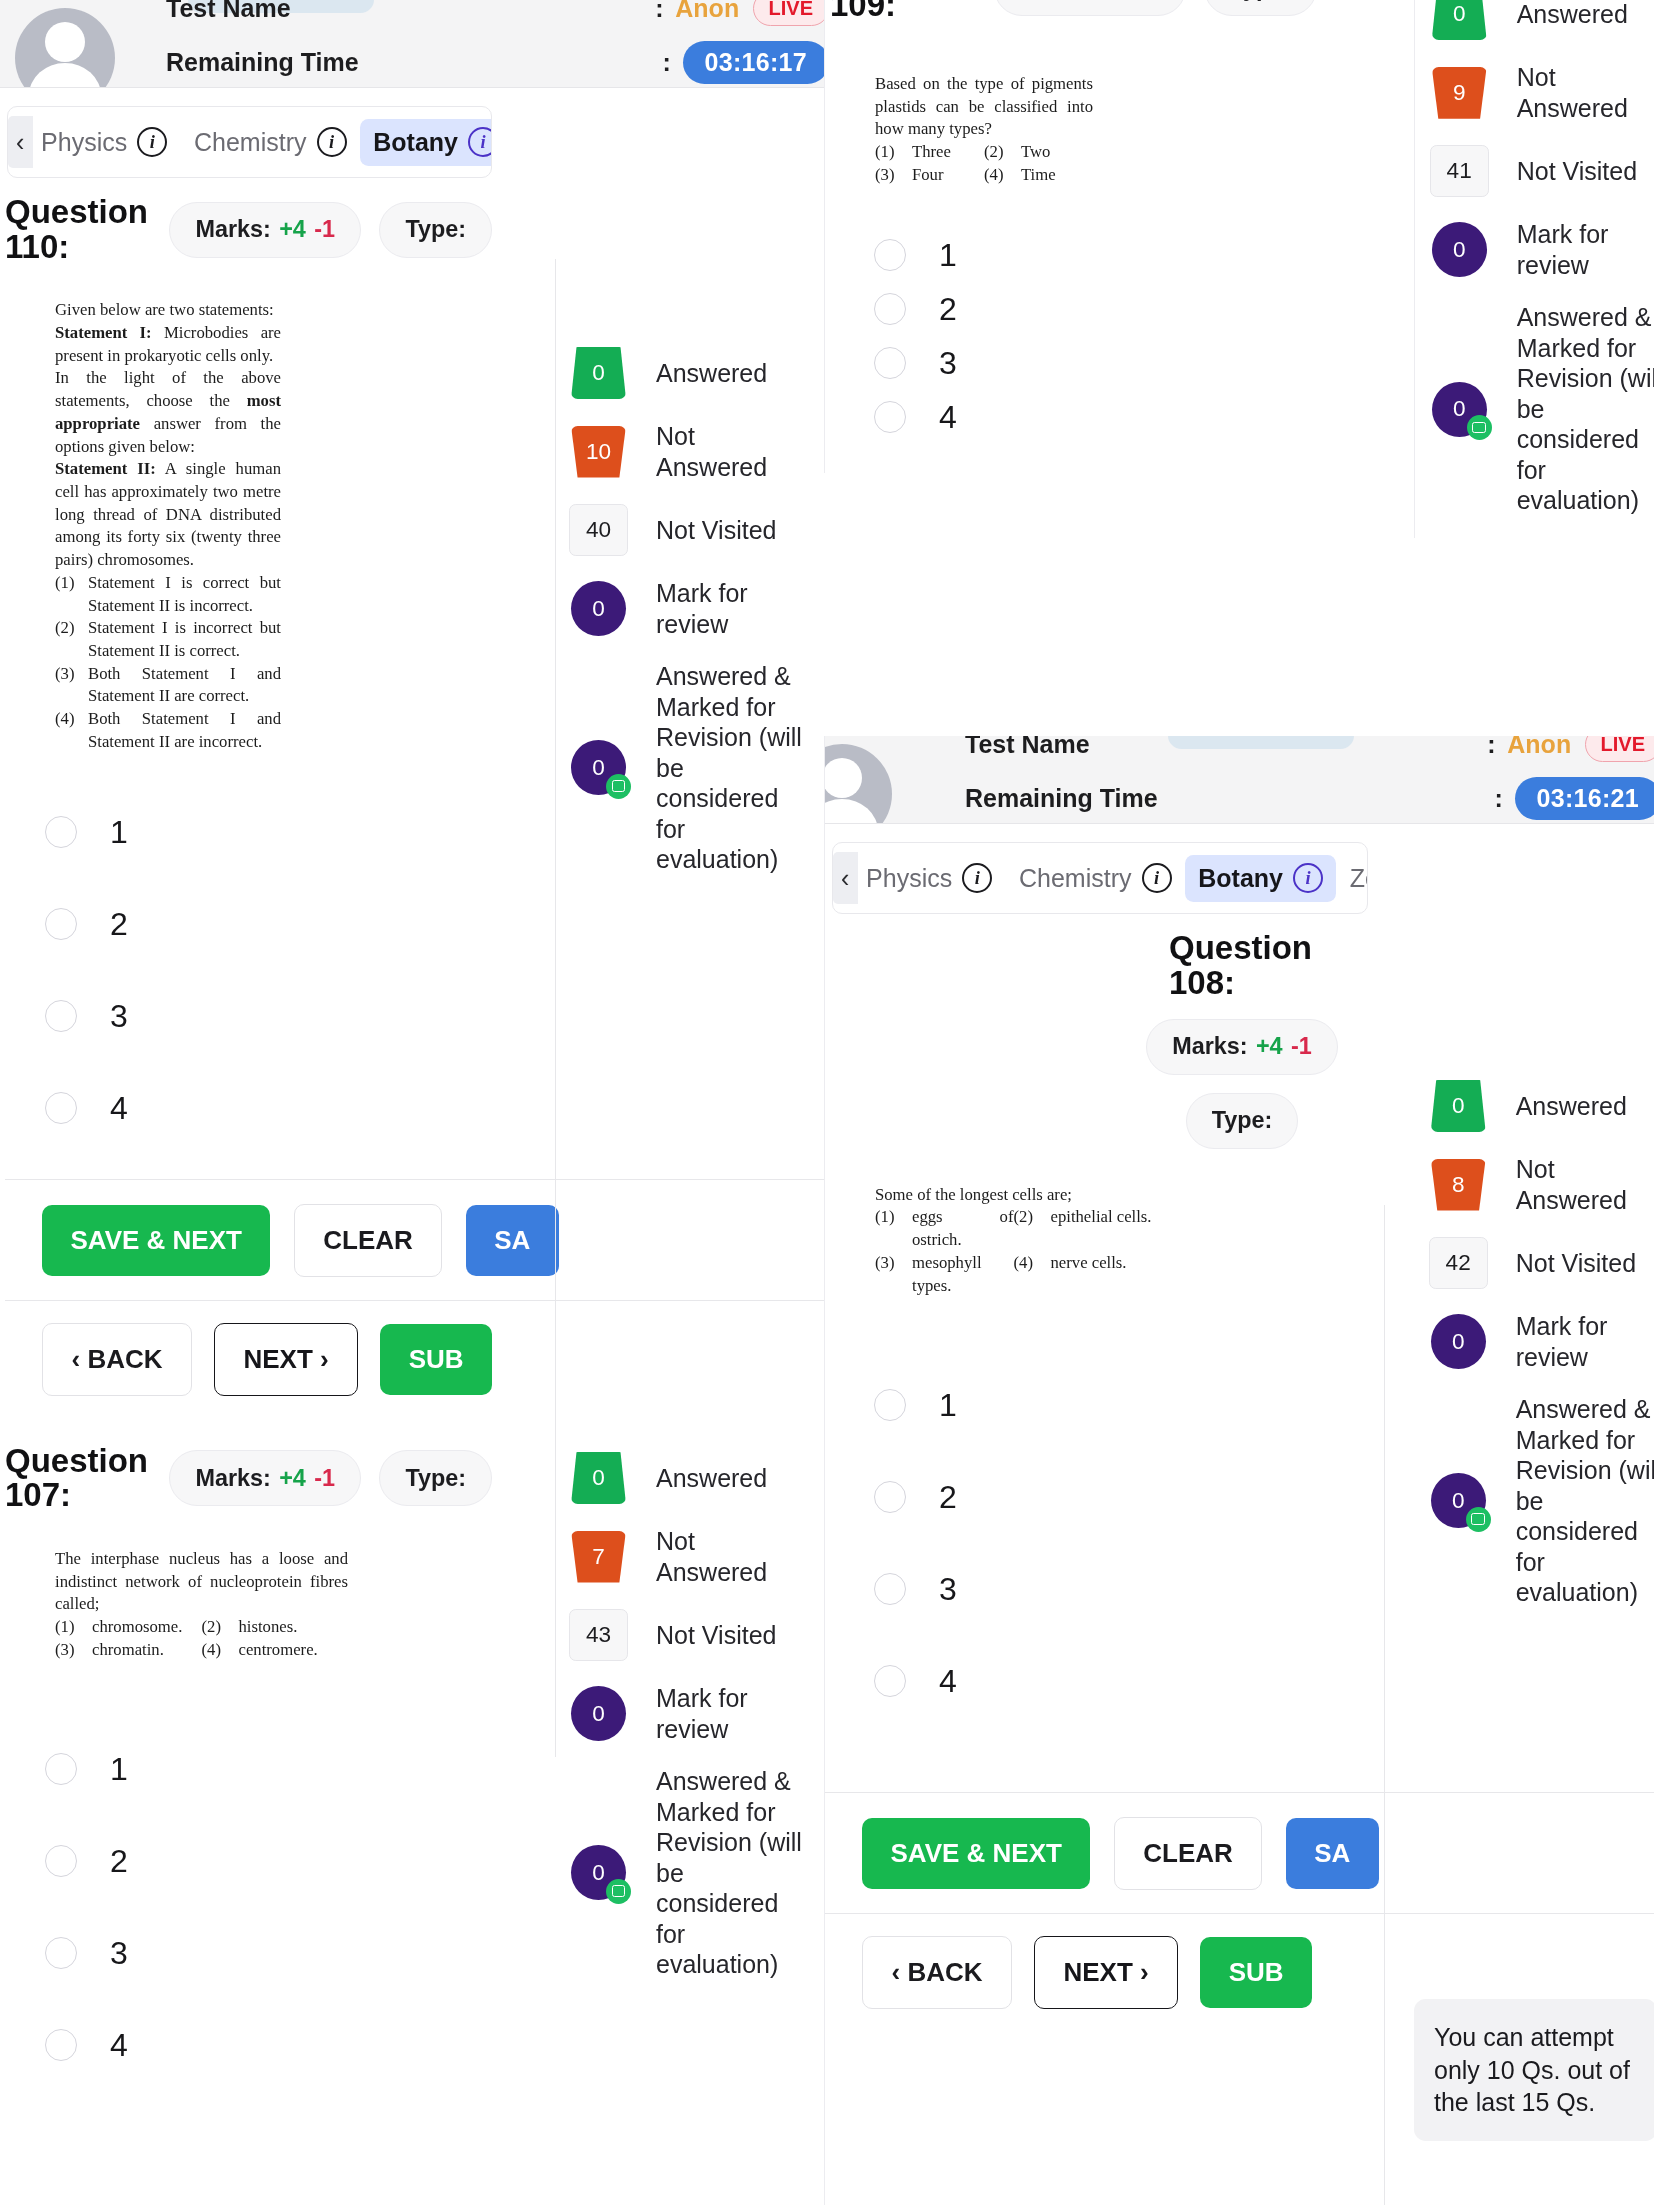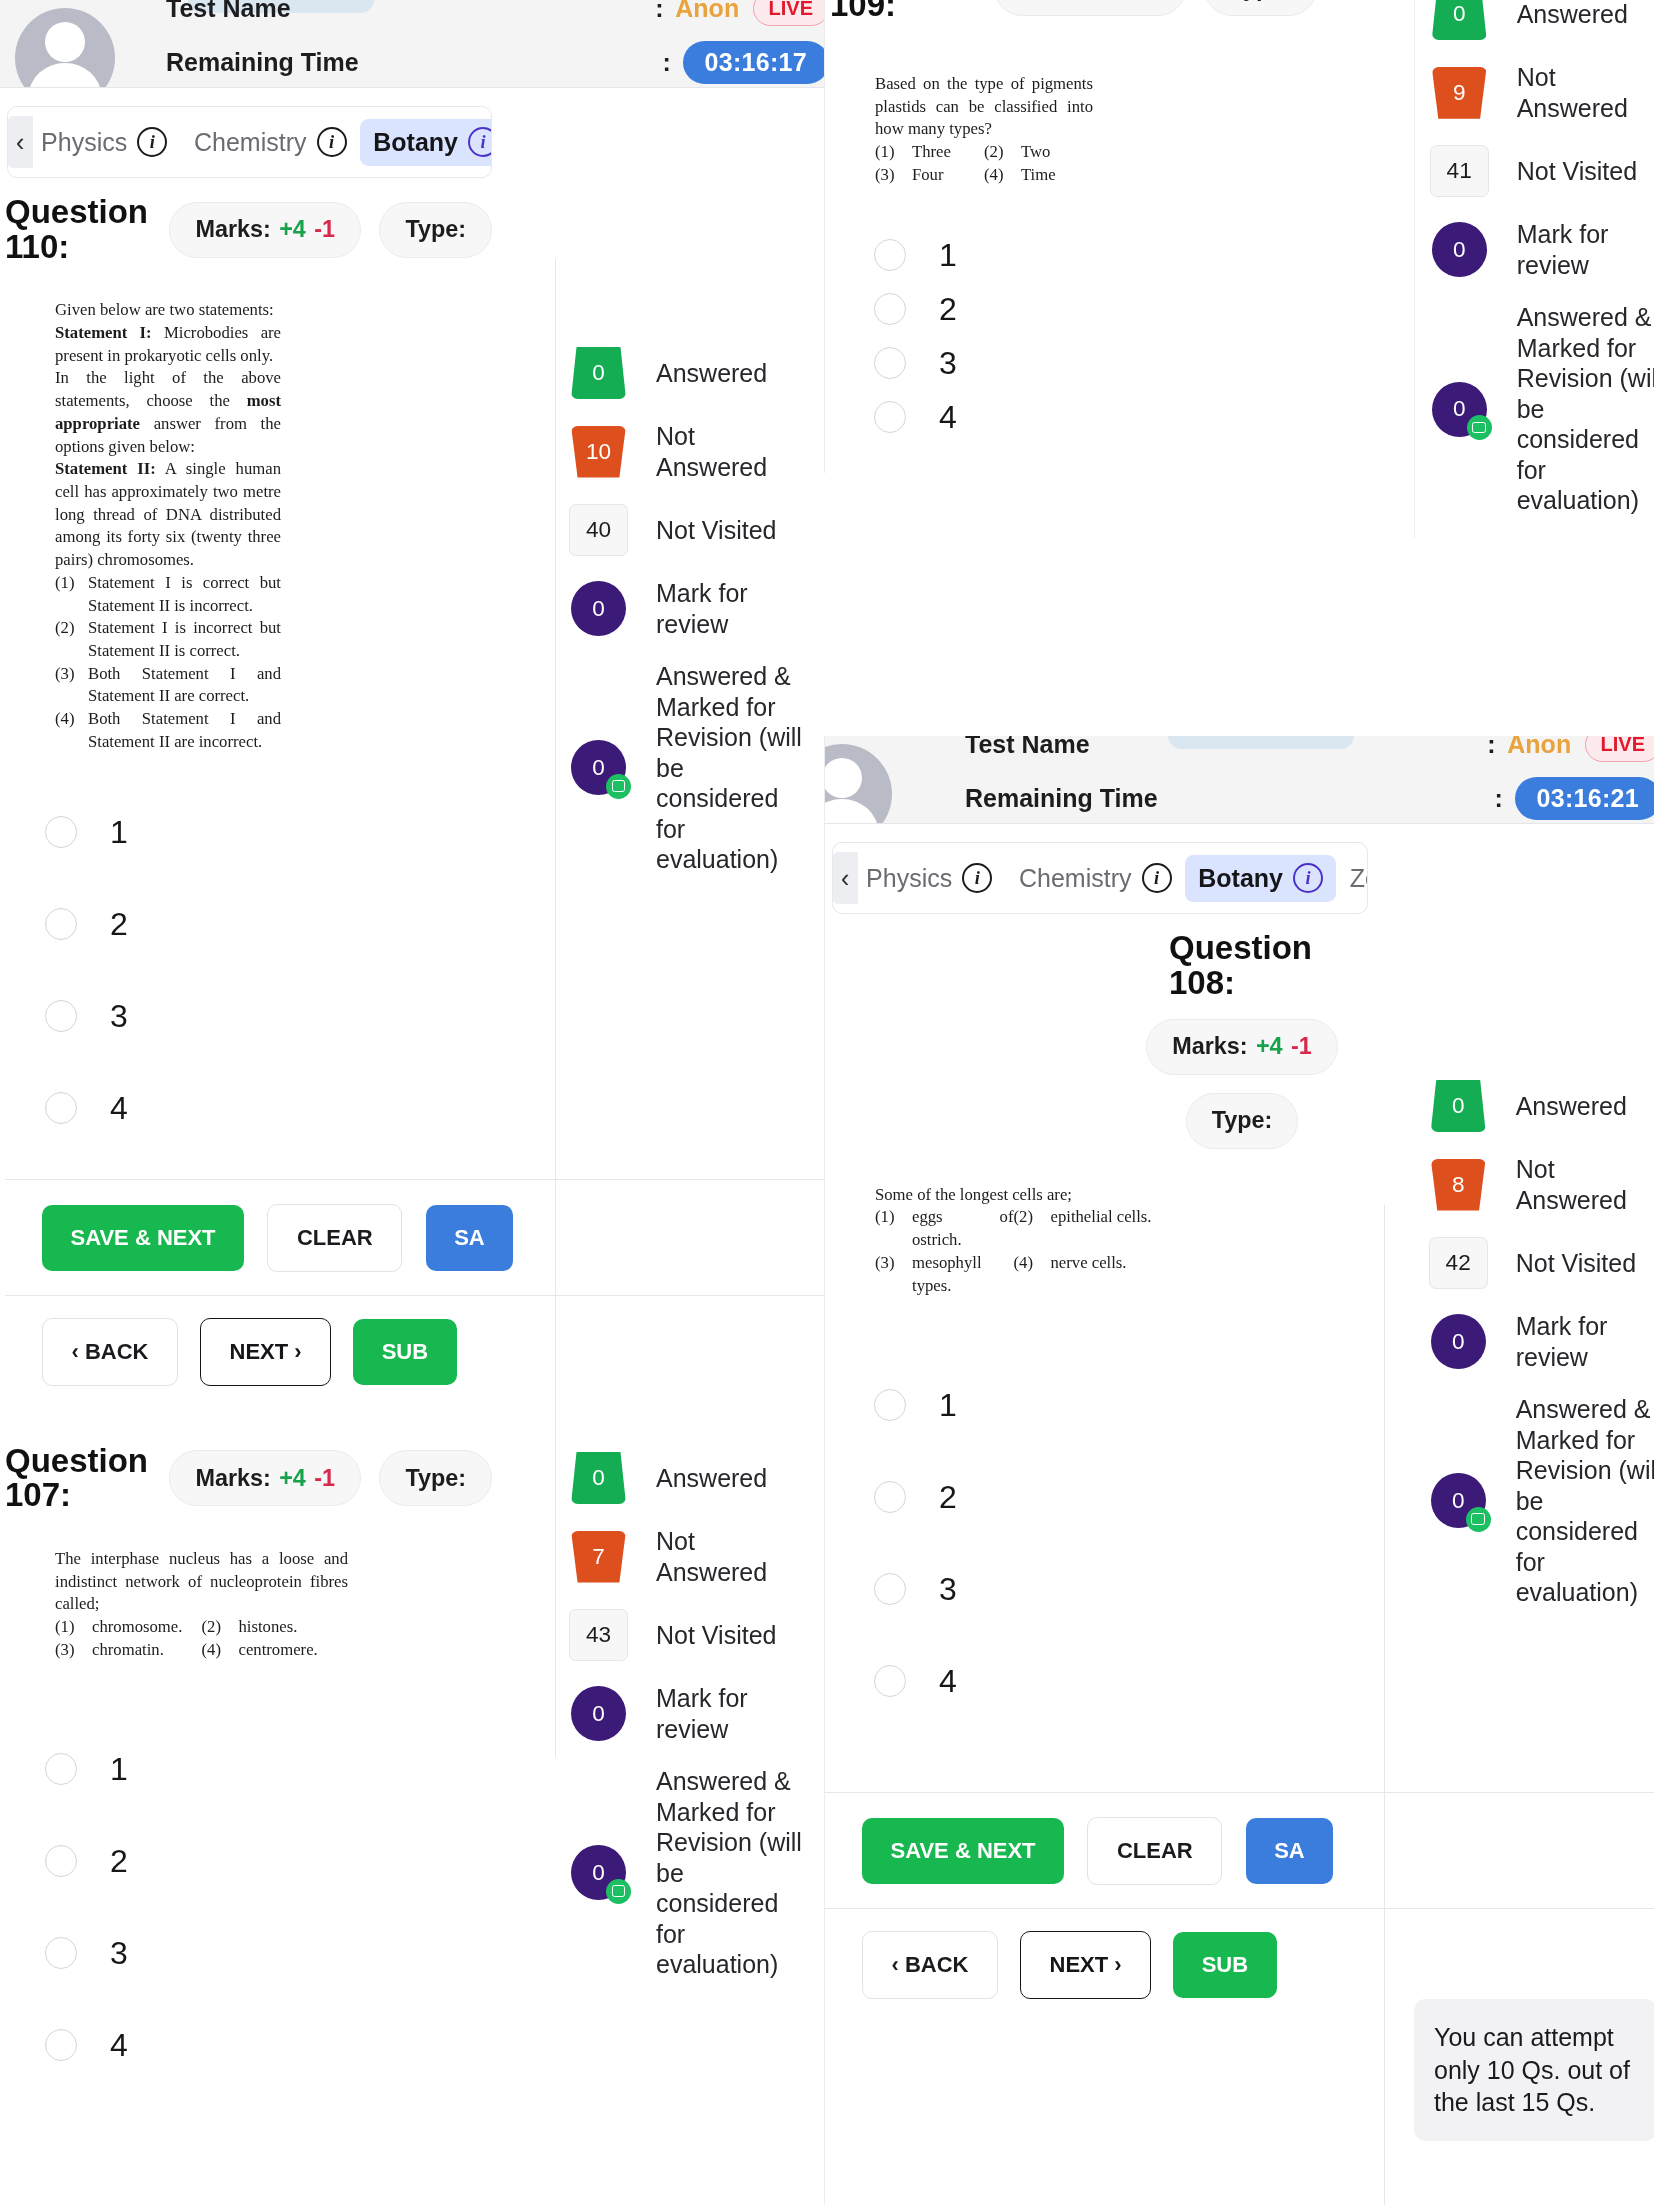--- a/index.html
+++ b/index.html
@@ -191,21 +191,21 @@
 
   
   .actions {
     display: flex; align-items: center; gap: 23.4px;
     padding: 23.4px 37px;
     border-top: 0.8px solid #e7e7ea;
     border-bottom: 0.8px solid #e7e7ea;
   }
   .btn {
     border-radius: 10px;
-    font-size: 22px; font-weight: 700;
+    font-size: 26px; font-weight: 700;
     padding: 20px 28.5px;
     white-space: nowrap;
     flex: none;
   }
   .btn-green { background: #17b84f; color: #ffffff; }
   .btn-white { background: #ffffff; color: #1b1b1f; border: 0.8px solid #e2e2e6; }
   .btn-blue  { background: #3b7ddd; color: #ffffff; }
   .nav-row {
     display: flex; align-items: center; gap: 22px;
     padding: 22px 37px 25px 37px;

